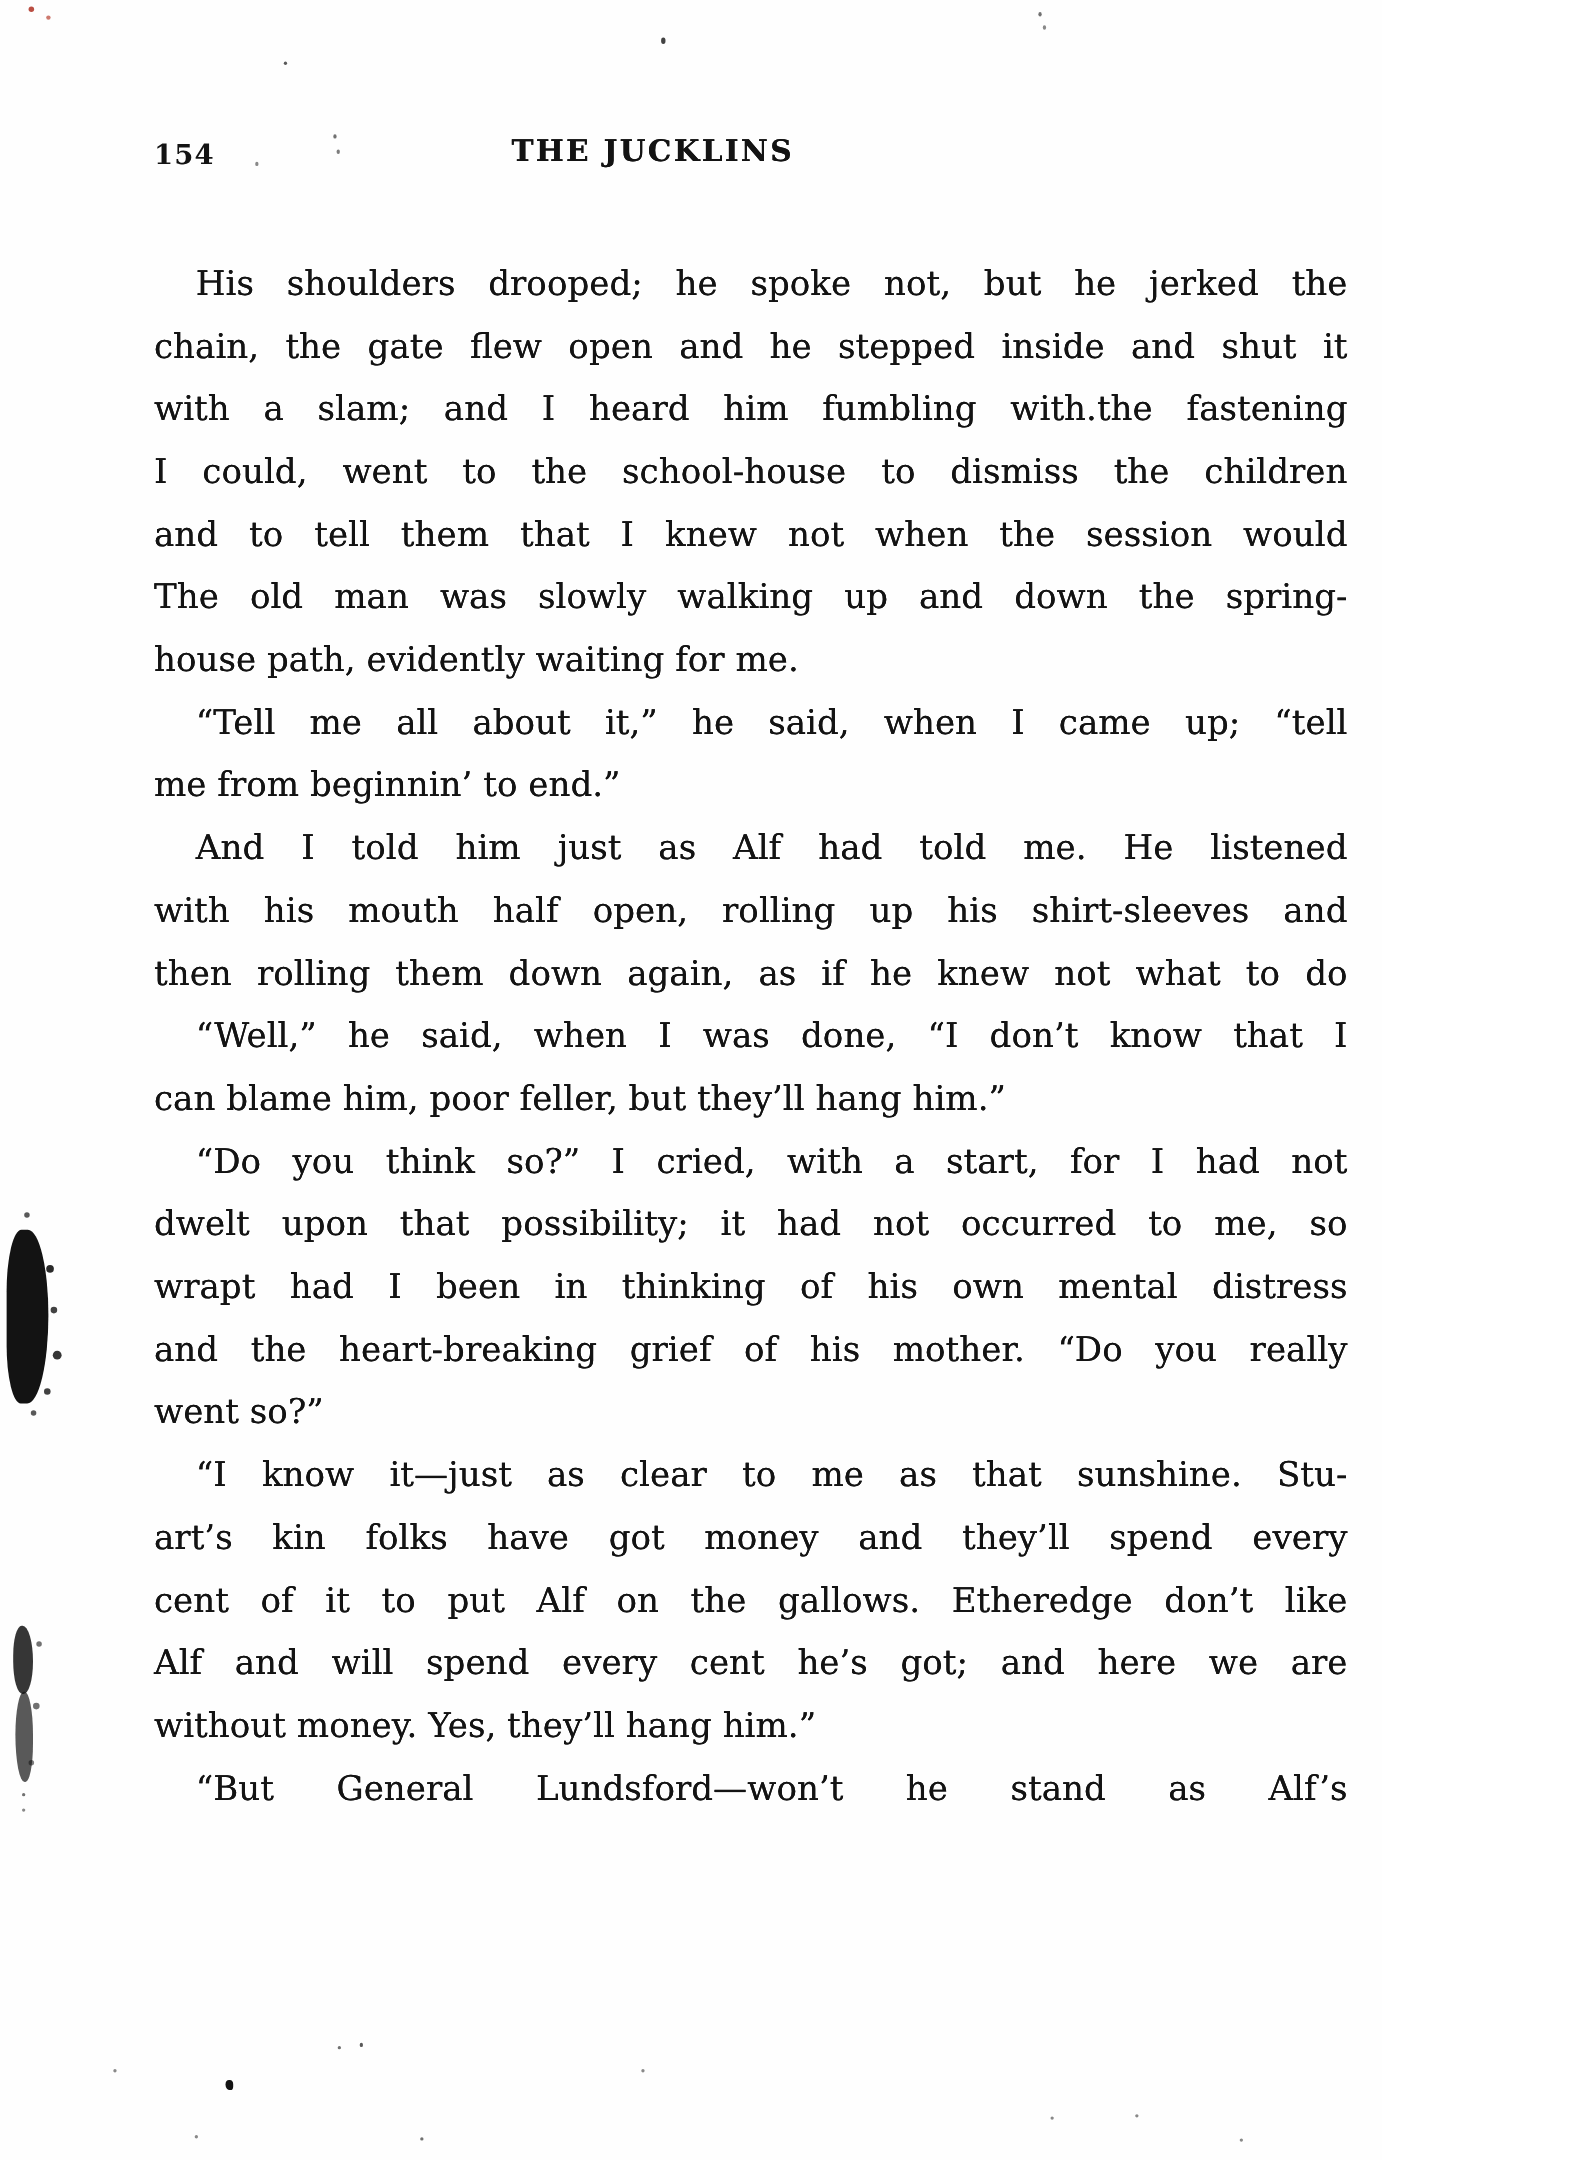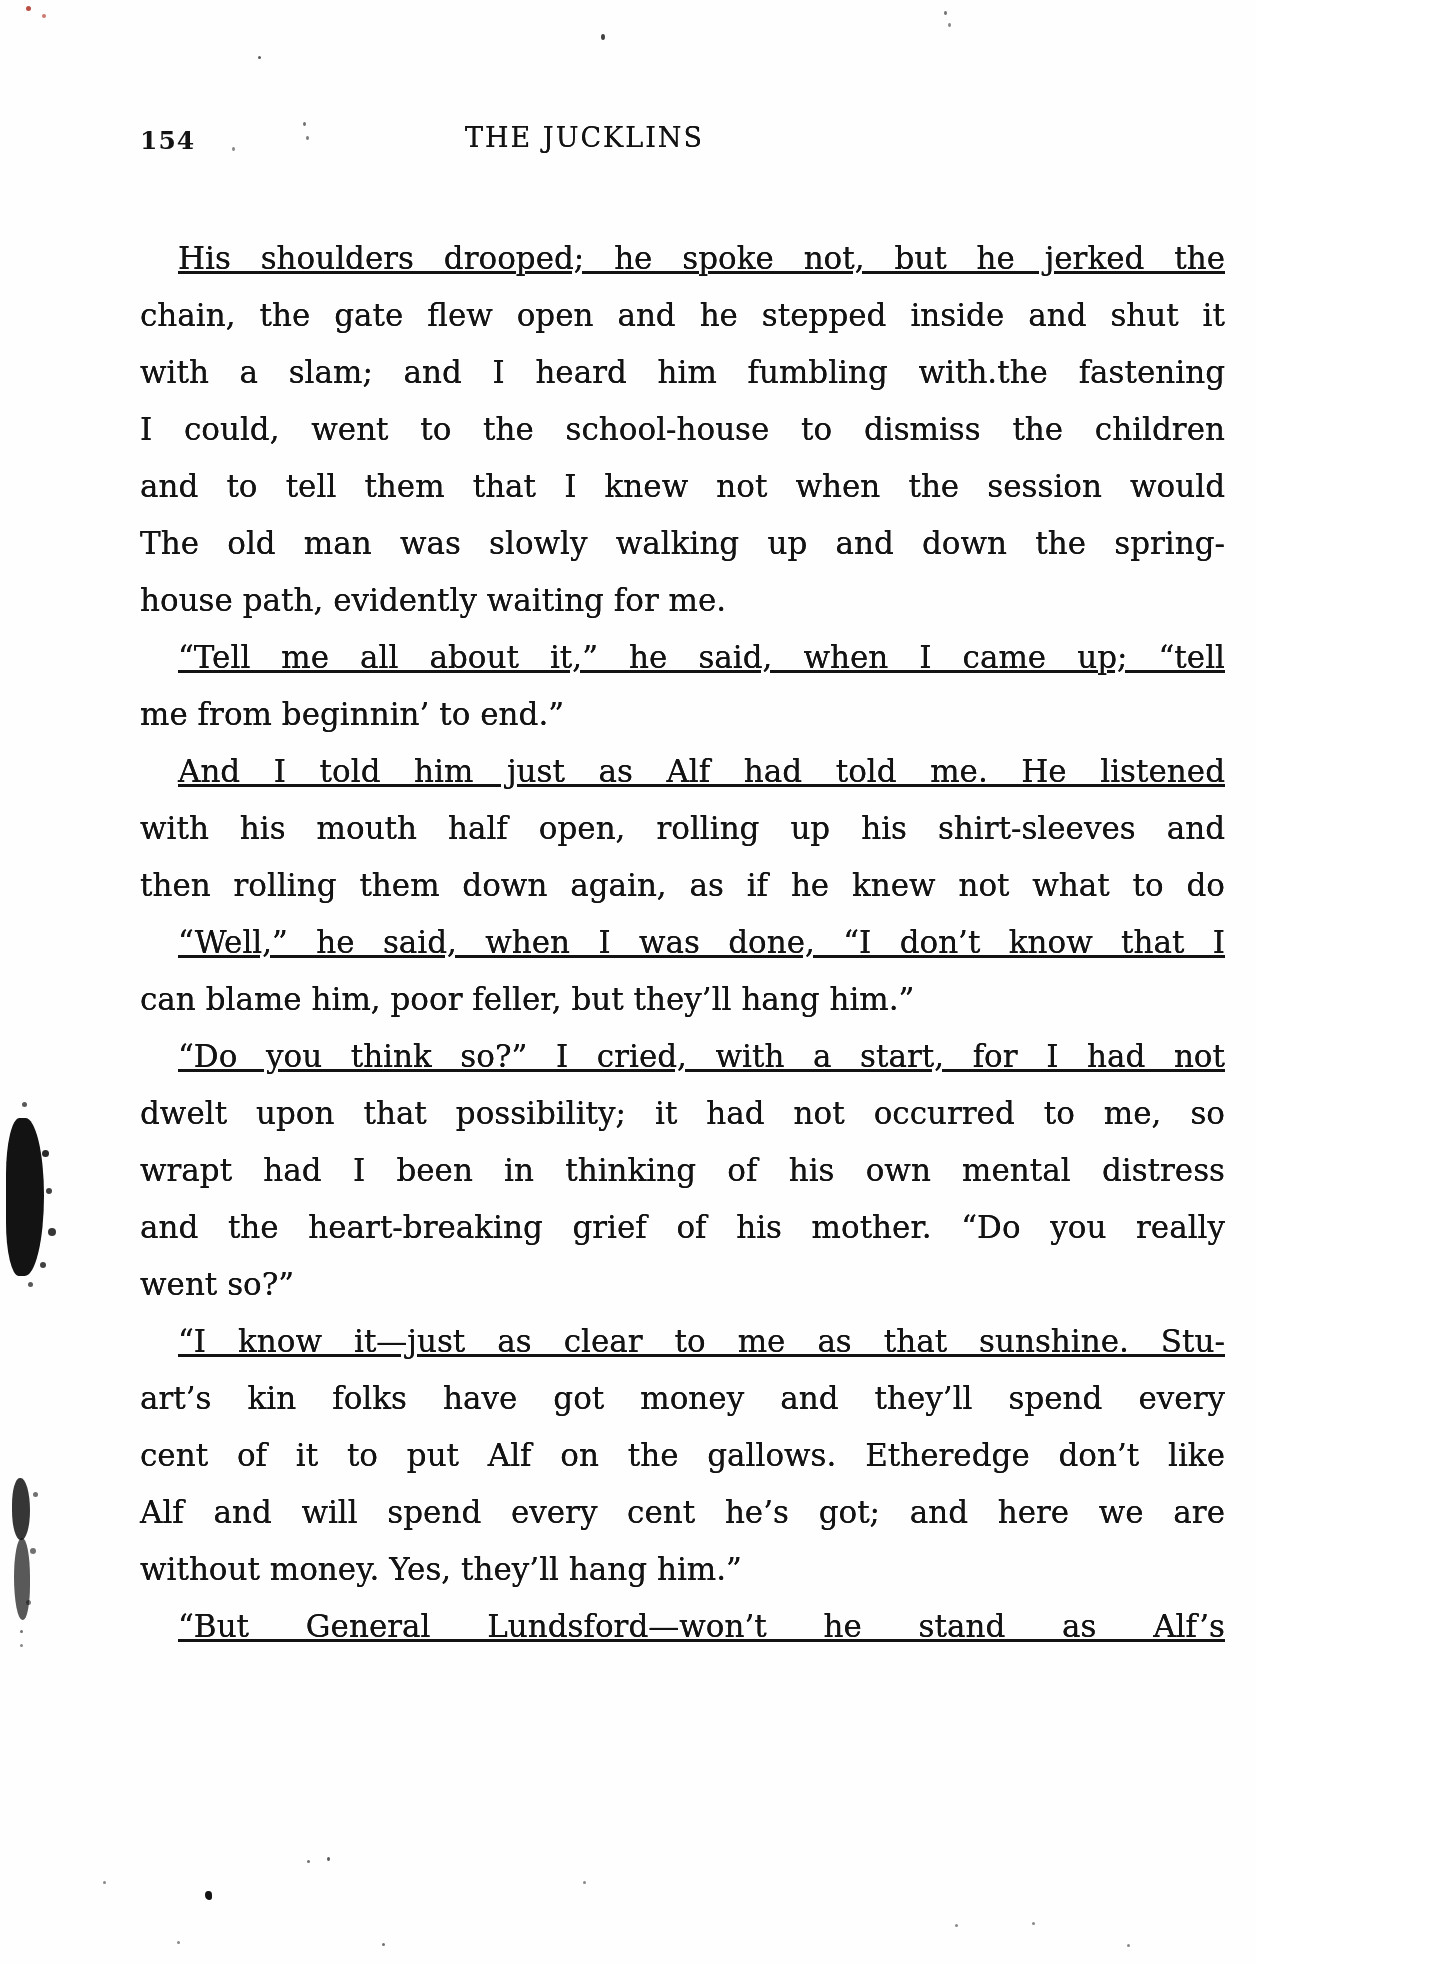--- a/index.html
+++ b/index.html
@@ -13,38 +13,38 @@
   }
   .running-head{
     position:absolute;top:122px;left:140px;right:225px;height:40px;
   }
   .page-number{
     position:absolute;left:0;top:4px;
     font-size:25px;font-weight:bold;letter-spacing:1px;
   }
   .head-title{
     position:absolute;left:325px;top:0;width:240px;
-    font-size:27px;font-weight:normal;letter-spacing:2px;
+    font-size:27px;font-weight:bold;letter-spacing:2px;
     text-align:left;white-space:nowrap;
     text-shadow:0 0 0.6px currentColor;
   }
   .body-col{
     position:absolute;left:140px;top:230px;width:1085px;
   }
   .line{
     font-size:31px;line-height:57px;height:57px;
     white-space:nowrap;
     text-shadow:0 0 0.5px currentColor;
   }
   .line.j{
     white-space:normal;
     text-align:justify;
     text-align-last:justify;
   }
-  .line.indent{ text-indent:38px;text-decoration:underline; }
+  .line.indent{ text-indent:38px; }
   .artifact{ position:absolute; background:#131313; }
 </style>
 </head>
 <body>
 
 <div class="page">
   <div class="running-head">
     <div class="page-number">154</div>
     <div class="head-title">THE JUCKLINS</div>
   </div>

